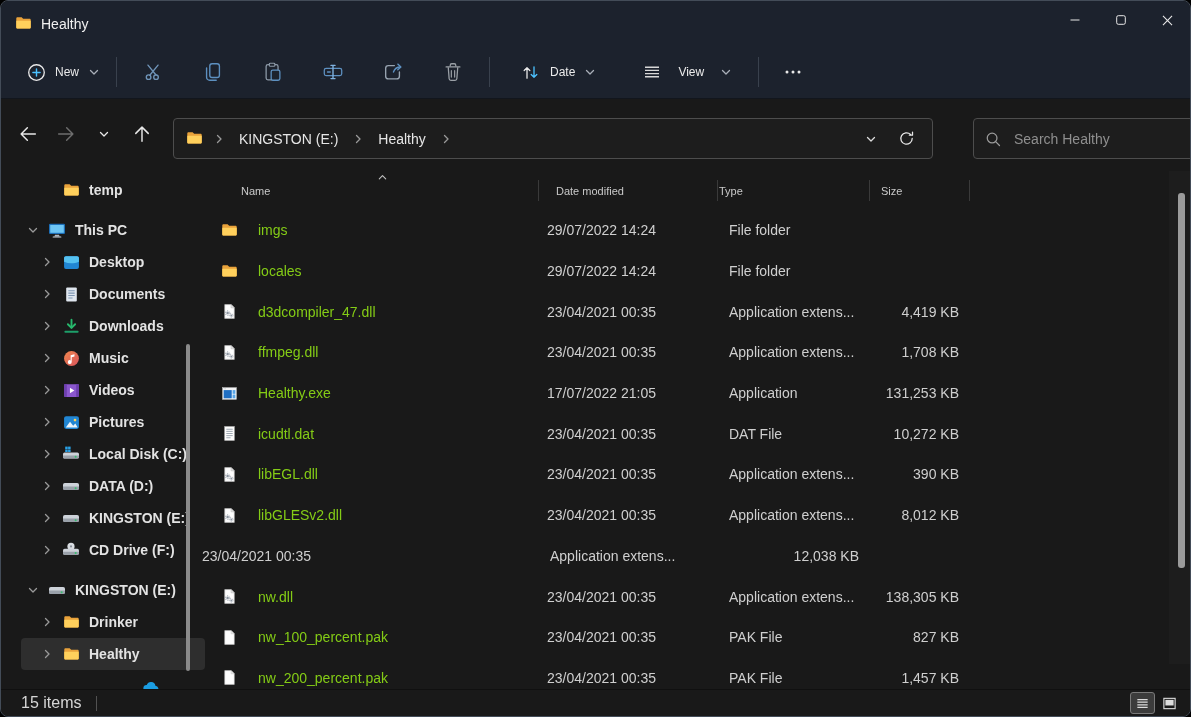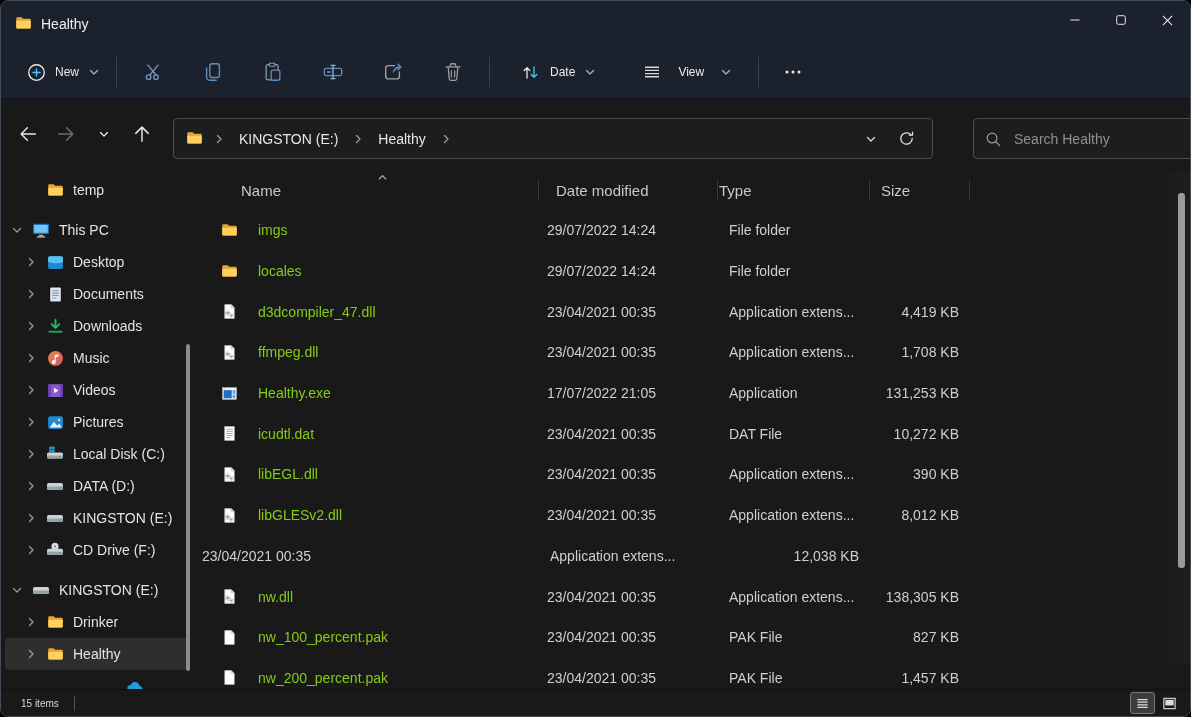--- a/index.html
+++ b/index.html
@@ -46,56 +46,56 @@
   .addr-right{ margin-left:auto; display:flex; align-items:center; gap:20px; padding-right:4px; }
   .addr-right button{ background:none; border:none; color:#dcdcdc; display:inline-flex; cursor:pointer; }
   .searchbox{ position:absolute; left:972px; top:19px; width:233px; height:41px;
               background:#1d1d1d; border:1px solid #4d4d4d; border-radius:4px;
               display:flex; align-items:center; padding:0 10px; gap:12px; }
   .searchbox input{ background:transparent; border:none; outline:none; color:#e6e6e6;
                     font-size:14px; font-family:inherit; width:160px; }
   .searchbox input::placeholder{ color:#8f8f8f; }
 
   
-  .sidebar{ position:absolute; left:0; top:170px; width:192px; bottom:27px; overflow:hidden; padding-top:3px; }
+  .sidebar{ position:absolute; left:16px; top:170px; width:192px; bottom:27px; overflow:hidden; padding-top:3px;font-weight:bold; }
   .side-item{ position:relative; height:32px; display:flex; align-items:center; margin:0 4px;
               border-radius:4px; cursor:pointer; color:#e3e3e3; font-size:14px; white-space:nowrap; }
   .side-item.lvl1{ padding-left:6px; } .side-item.lvl2{ padding-left:20px; }
   .side-item.gap{ margin-top:8px; }
   .side-item.selected{ background:#2e2e2e; }
   .side-item .chevbox{ width:12px; display:inline-flex; justify-content:center; color:#9a9a9a; margin-right:9px; }
   .side-item .icon{ width:18px; margin-right:9px; }
   .side-item.clipped{ padding-left:100px; }
   .sidebar-scroll{ position:absolute; left:185px; top:343px; width:4px; height:327px;
                    background:#8b8b8b; border-radius:2px; }
 
   
   .main{ position:absolute; left:192px; top:170px; right:0; bottom:27px; overflow:hidden; }
   .list-header{ position:relative; height:39px; display:grid; grid-template-columns:345px 179px 152px 100px;
-                align-items:center; color:#c9c9c9; font-size:15px; }
+                align-items:center; color:#c9c9c9; font-size:11px; }
   .list-header .hname{ padding-left:48px; } .list-header .hdate{ padding-left:18px; }
   .list-header .htype{ padding-left:2px; } .list-header .hsize{ padding-left:12px; }
   .hsep{ position:absolute; top:9px; width:1px; height:21px; background:#3a3a3a; }
   .sort-ind{ position:absolute; left:184px; top:1px; color:#c2c2c2; }
   .rows{ position:absolute; left:0; top:39px; right:0; bottom:0; overflow:hidden; }
   .frow{ height:40.7px; display:grid; grid-template-columns:345px 179px 152px 100px; align-items:center;
          font-size:14px; cursor:default; border-radius:4px; }
   .frow .cname{ display:flex; align-items:center; gap:20px; padding-left:27px; color:#84cc16; overflow:hidden; white-space:nowrap; }
   .frow .cname .icon{ width:18px; flex:none; }
   .frow .cdate{ padding-left:9px; color:#cfcfcf; white-space:nowrap; }
   .frow .ctype{ padding-left:12px; color:#cfcfcf; white-space:nowrap; }
   .frow .csize{ text-align:right; padding-right:10px; color:#cfcfcf; white-space:nowrap; }
   .main-scroll-track{ position:absolute; left:1168px; top:170px; width:23px; height:493px; background:#1d1d1d; }
   .main-scroll-thumb{ position:absolute; left:1177px; top:192px; width:7px; height:375px;
                       background:#9b9b9b; border-radius:3px; }
 
   
   .statusbar{ position:absolute; left:0; bottom:0; width:100%; height:27px; background:#191919;
               border-top:1px solid #101010; display:flex; align-items:center; padding:0 8px 0 20px;
-              color:#d6d6d6; font-size:10px; }
+              color:#d6d6d6; font-size:16px; }
   .sb-div{ width:1px; height:15px; background:#525252; margin-left:15px; }
   .view-toggles{ margin-left:auto; display:flex; align-items:center; gap:2px; }
   .vt-btn{ width:25px; height:22px; display:inline-flex; align-items:center; justify-content:center;
            background:transparent; border:1px solid transparent; border-radius:3px; cursor:pointer; }
   .vt-btn.active{ background:#3c3c3c; border-color:#7a7a7a; }
 
   svg{ display:block; }
 </style>
 </head>
 <body>

